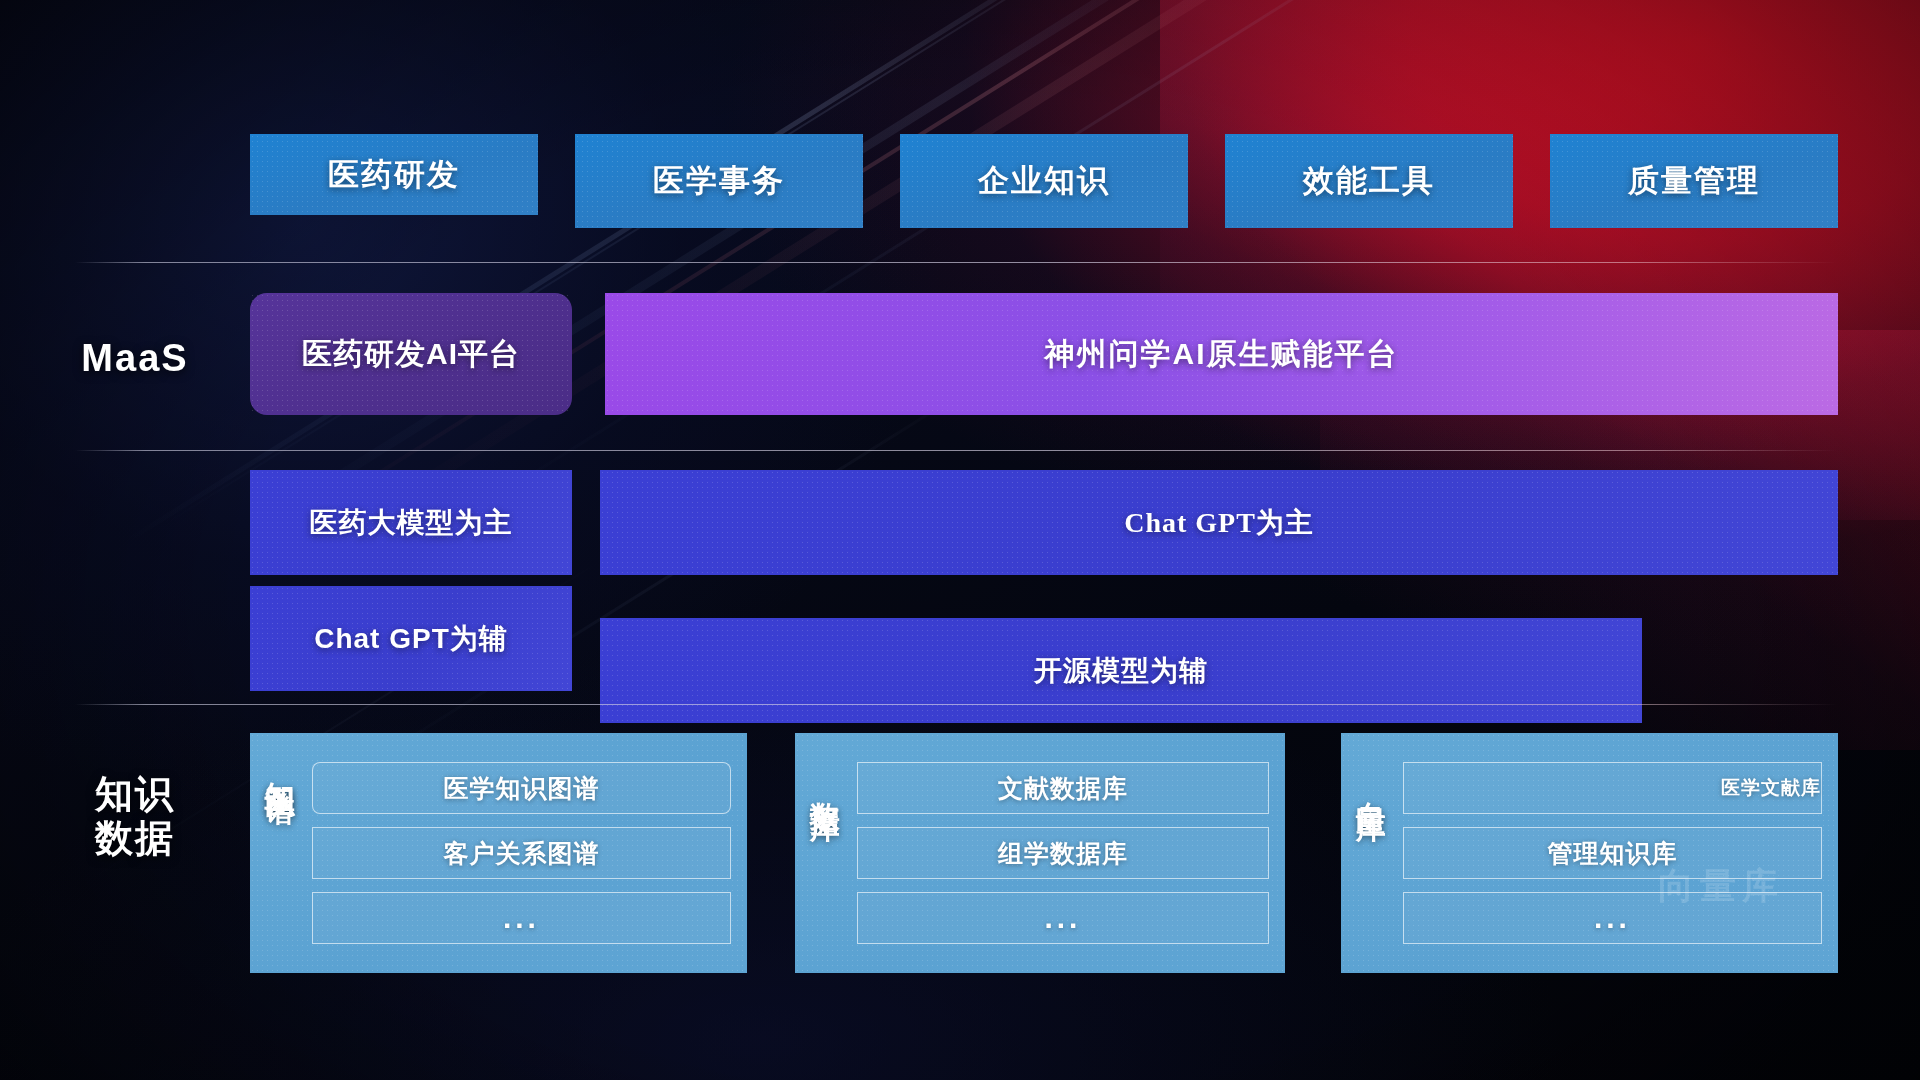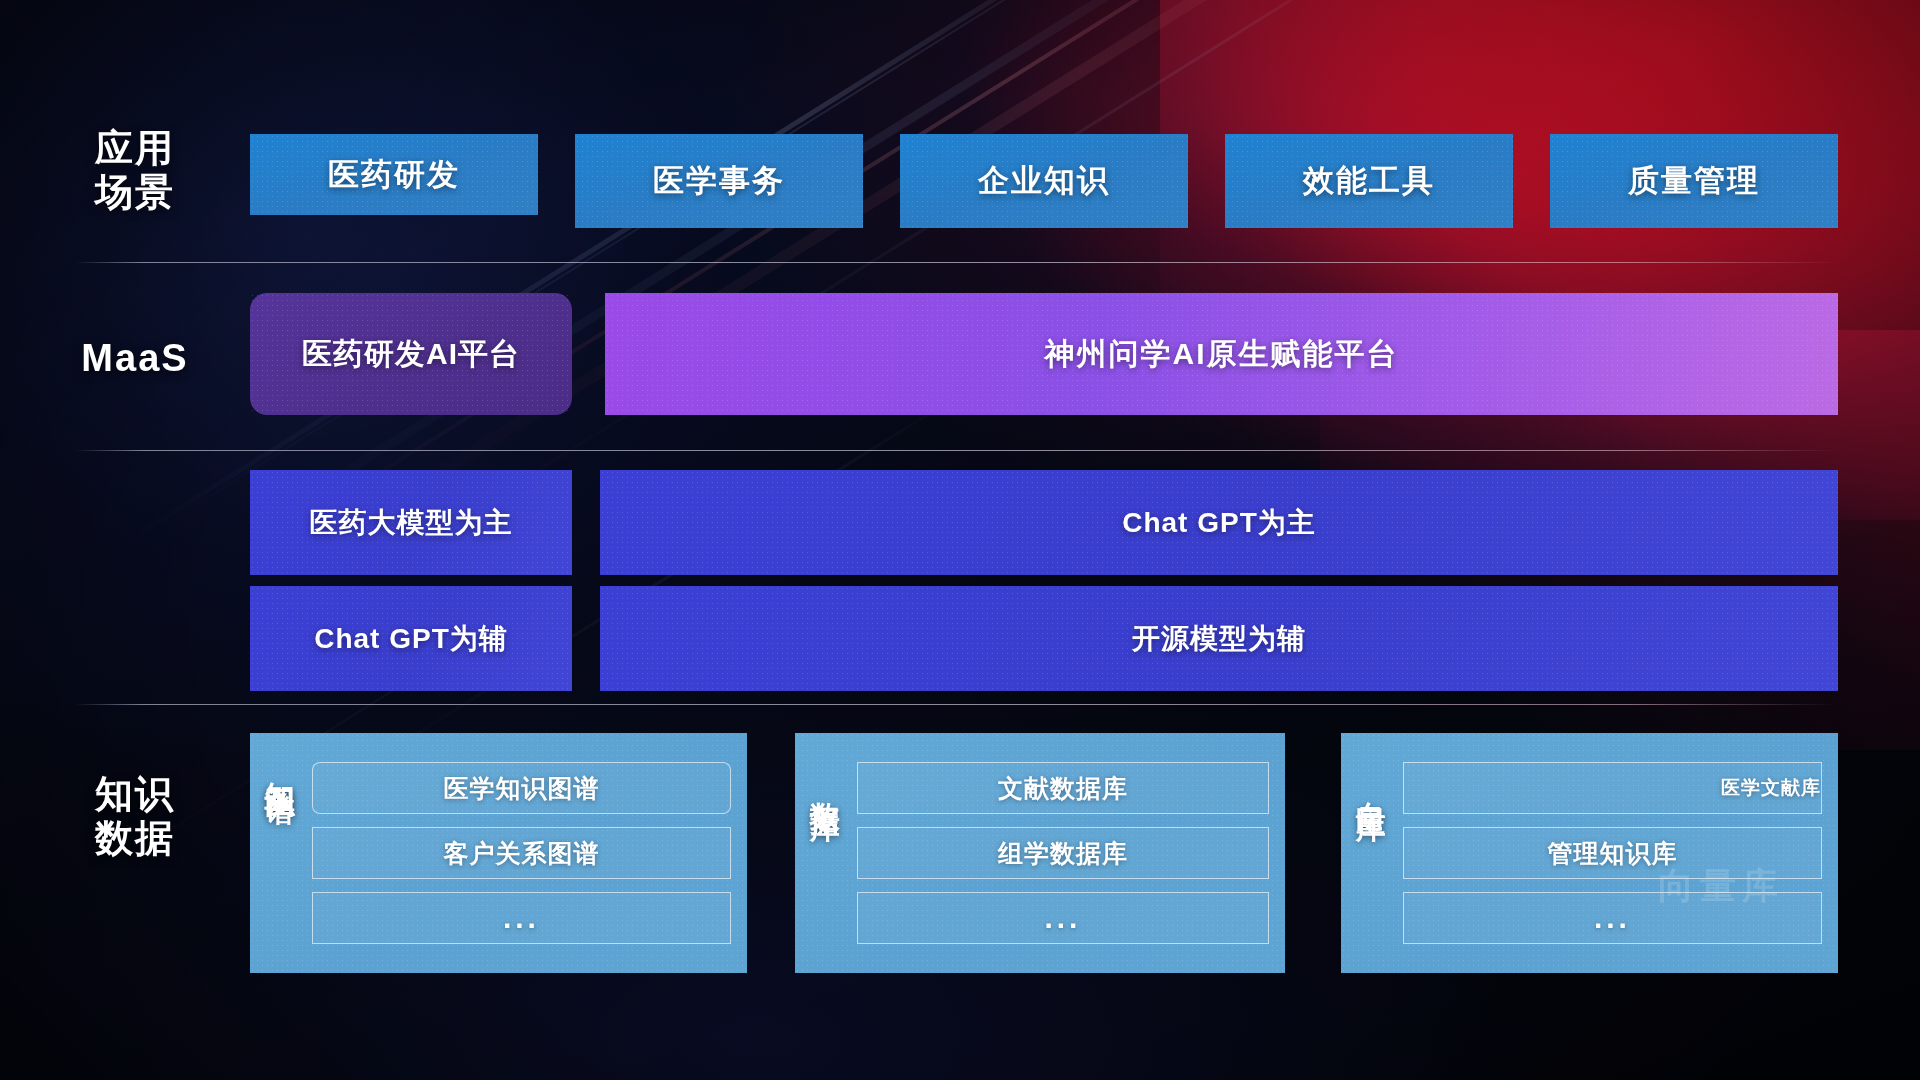--- a/index.html
+++ b/index.html
@@ -128,22 +128,20 @@
     <div class="streak" style="left:1640px; top:-220px; width:3px;  height:1400px; opacity:.55;"></div>
     <div class="streak" style="left:980px;  top:380px;  width:3px;  height:760px;  opacity:.40;"></div>
     <div class="streak" style="left:600px;  top:560px;  width:2px;  height:620px;  opacity:.26;"></div>
   </div>
 
   <div class="noise"></div>
   <div class="vignette"></div>
 
   <div class="content">
 
-    <div class="rowlabel" style="left:60px; top:126px; width:150px; font-size:38px;">应用
-场景</div>
 
     <div class="box box-app" style="left:250px; top:134px; width:288px; height:81px; font-size:31px; letter-spacing:2px;">
       <span style="position:relative;z-index:2;">医药研发</span>
     </div>
     <div class="box box-app" style="left:575px; top:134px; width:288px; height:94px; font-size:31px; letter-spacing:2px;">
       <span style="position:relative;z-index:2;">医学事务</span>
     </div>
     <div class="box box-app" style="left:900px; top:134px; width:288px; height:94px; font-size:31px; letter-spacing:2px;">
       <span style="position:relative;z-index:2;">企业知识</span>
     </div>
@@ -165,26 +163,26 @@
       <span style="position:relative;z-index:2;">神州问学AI原生赋能平台</span>
     </div>
 
     <div class="divider" style="top:450px;"></div>
 
 
     <div class="box box-algo" style="left:250px; top:470px; width:322px; height:105px; font-size:28px; letter-spacing:1px;">
       <span style="position:relative;z-index:2;">医药大模型为主</span>
     </div>
     <div class="box box-algo" style="left:600px; top:470px; width:1238px; height:105px; font-size:28px; letter-spacing:1px;">
-      <span style="position:relative;z-index:2;">Chat GPT为主</span>
+      <span style="position:relative;z-index:2;font-family:Liberation Serif, serif;">Chat GPT为主</span>
     </div>
     <div class="box box-algo" style="left:250px; top:586px; width:322px; height:105px; font-size:28px; letter-spacing:1px;">
       <span style="position:relative;z-index:2;">Chat GPT为辅</span>
     </div>
-    <div class="box box-algo" style="left:600px; top:586px; width:1238px; height:105px; font-size:28px; letter-spacing:1px;">
+    <div class="box box-algo" style="left:600px; top:618px; width:1042px; height:105px; font-size:28px; letter-spacing:1px;">
       <span style="position:relative;z-index:2;">开源模型为辅</span>
     </div>
 
     <div class="divider" style="top:704px;"></div>
 
     <div class="rowlabel" style="left:60px; top:772px; width:150px; font-size:38px;">知识
 数据</div>
 
     <div class="kg-card" style="left:250px; top:733px; width:497px; height:240px;">
       <div class="kg-title" style="font-size:30px; height:190px; margin-right:16px;">知识图谱</div>

